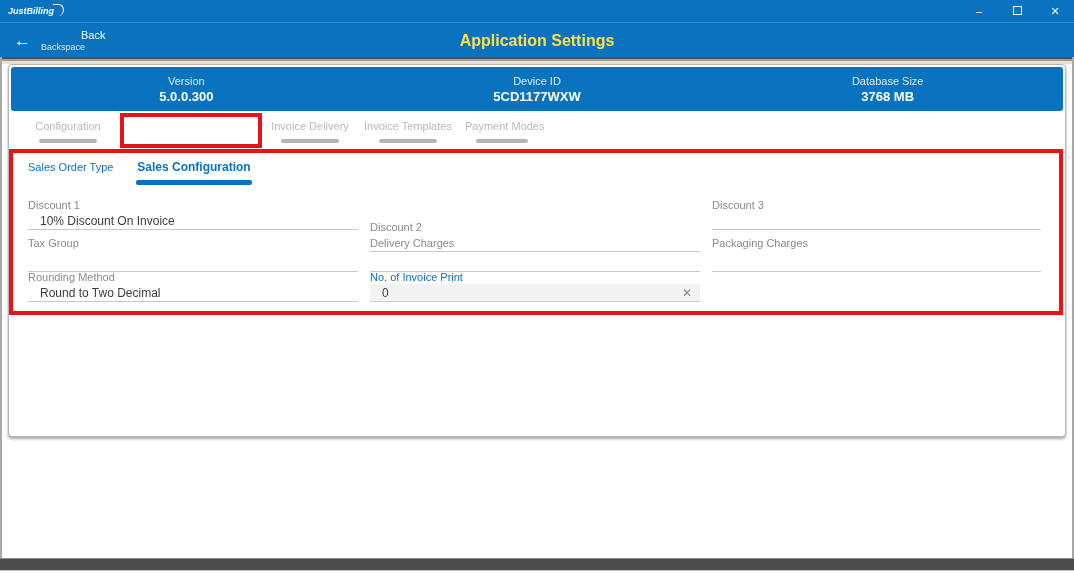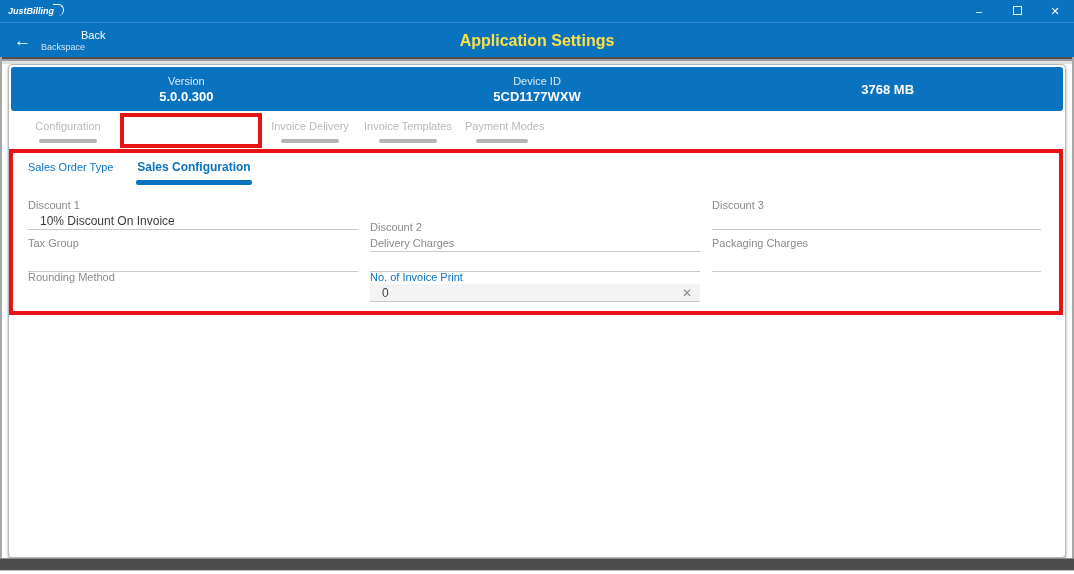--- a/index.html
+++ b/index.html
@@ -56,21 +56,21 @@
 
   
   .edge-left, .edge-right {
     position:absolute; top:57px; width:2px; height:502px; background:#a8a8a8;
   }
   .edge-left { left:0; }
   .edge-right { right:0; }
 
   
   .content-panel {
-    position:absolute; left:8px; top:64px; width:1058px; height:494px;
+    position:absolute; left:8px; top:64px; width:1058px; height:373px;
     background:#fff; border:1px solid #b3b8be; border-radius:4px;
     box-shadow:0 2px 3px rgba(0,0,0,0.35);
   }
   .info-bar {
     position:absolute; left:2px; top:2px; width:1052px; height:44px;
     background:#0a73bf; border-radius:3px;
     display:flex; align-items:center;
   }
   .info-item { flex:1; text-align:center; color:#fff; }
   .info-label { font-size:11px; color:#ddeaf6; line-height:14px; }
@@ -171,20 +171,21 @@
     <div class="info-bar">
       <div class="info-item">
         <div class="info-label">Version</div>
         <div class="info-value">5.0.0.300</div>
       </div>
       <div class="info-item">
         <div class="info-label">Device ID</div>
         <div class="info-value">5CD1177WXW</div>
       </div>
       <div class="info-item">
+        <div class="info-label">Database Size</div>
         <div class="info-value">3768 MB</div>
       </div>
     </div>
 
     <div class="tab tab-configuration">
       <div class="tab-label">Configuration</div>
       <div class="tab-bar"></div>
     </div>
     <div class="tab tab-sales selected">
       <div class="tab-label">Sales Configuration</div>
@@ -244,20 +245,23 @@
   <div class="field f-packaging-charges">
     <div class="field-label">Packaging Charges</div>
     <div class="spacer"></div>
     <div class="input-row">
         <input value="" style="">
       </div>
   </div>
 
   <div class="field f-rounding-method">
     <div class="field-label">Rounding Method</div>
+    <div class="input-row">
+        <input value="Round to Two Decimal" style="">
+      </div>
   </div>
   <div class="field f-invoice-print">
     <div class="field-label accent">No. of Invoice Print</div>
     <div class="input-row focused">
       <input value="0" style="">
       <div class="clear-icon">✕</div>
     </div>
   </div>
 
   <div class="annotation-box annotation-tab"></div>

